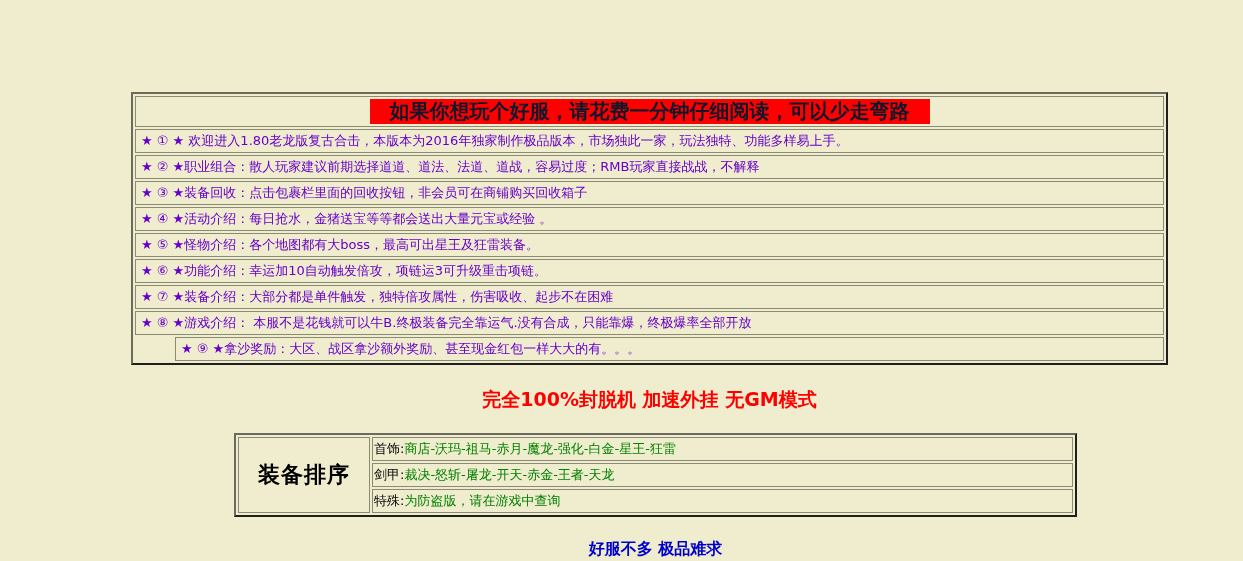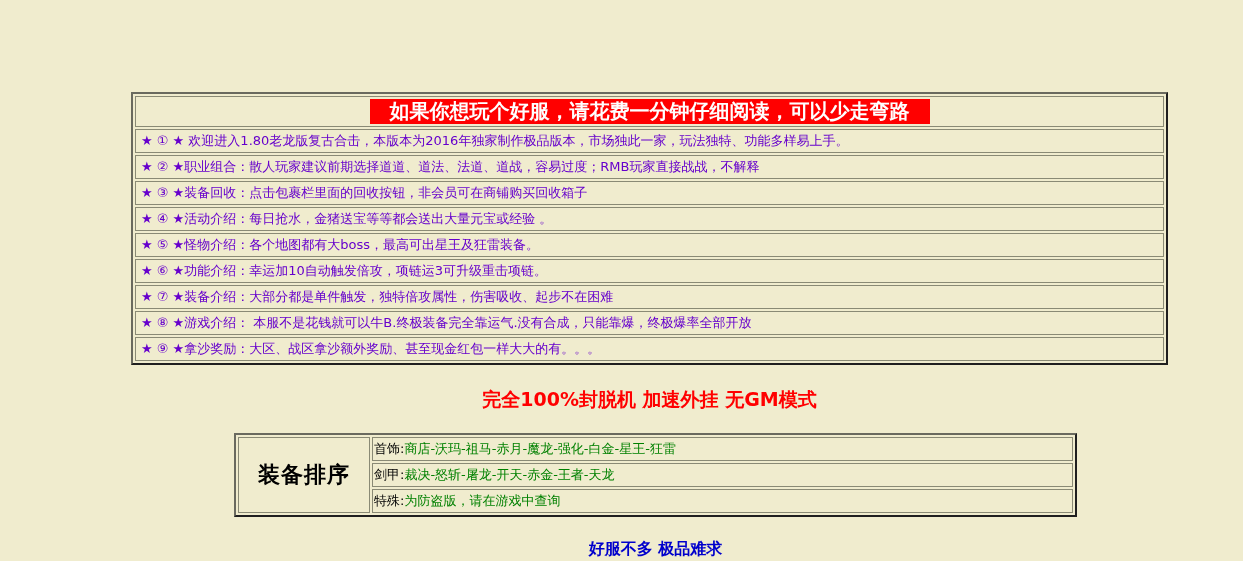--- a/index.html
+++ b/index.html
@@ -25,39 +25,39 @@
   .header-row {
     height: 29px;
     border: 1px solid #8a8a75;
     display: flex;
     align-items: center;
     justify-content: center;
     margin-bottom: 2px;
   }
   .banner {
     background: #FF0000;
-    color: #ffffff;
+    color: #0f172a;
     font-weight: bold;
     font-size: 20px;
     line-height: 23px;
     padding: 1px 20px;
     white-space: nowrap;
   }
   .notice-row {
     border: 1px solid #8a8a75;
     height: 22px;
     line-height: 22px;
     padding-left: 5px;
     margin-bottom: 2px;
     font-size: 13px;
     color: #6600CC;
     white-space: nowrap;
     overflow: hidden;
   }
-  .notice-row:last-child { margin-bottom: 0; }
+  .notice-row:last-child { margin-bottom: 0; margin-left: 40px; }
   
   .warning {
     position: absolute;
     left: 131px;
     top: 387px;
     width: 1037px;
     text-align: center;
     color: #FF0000;
     font-weight: bold;
     font-size: 19px;

